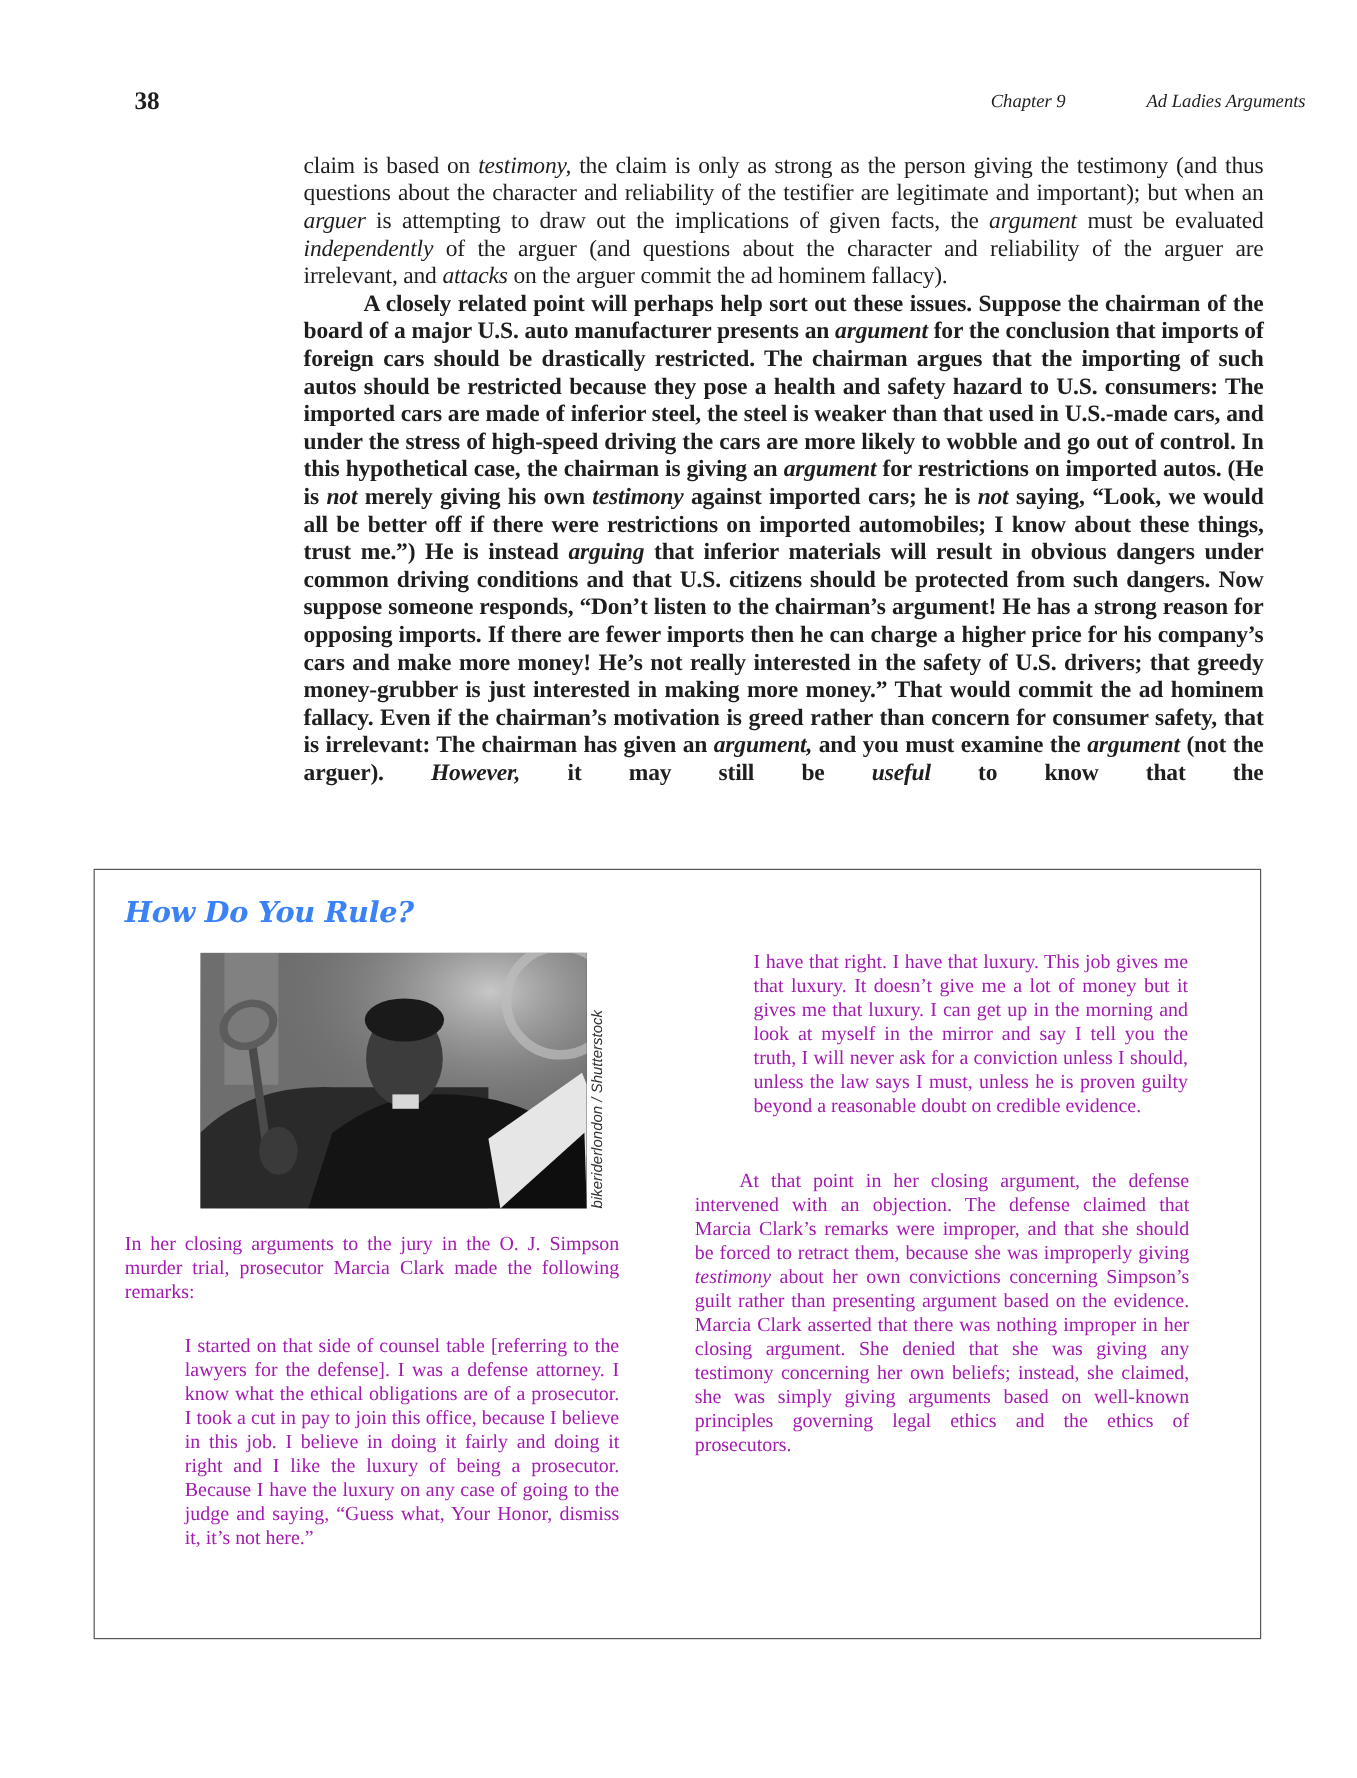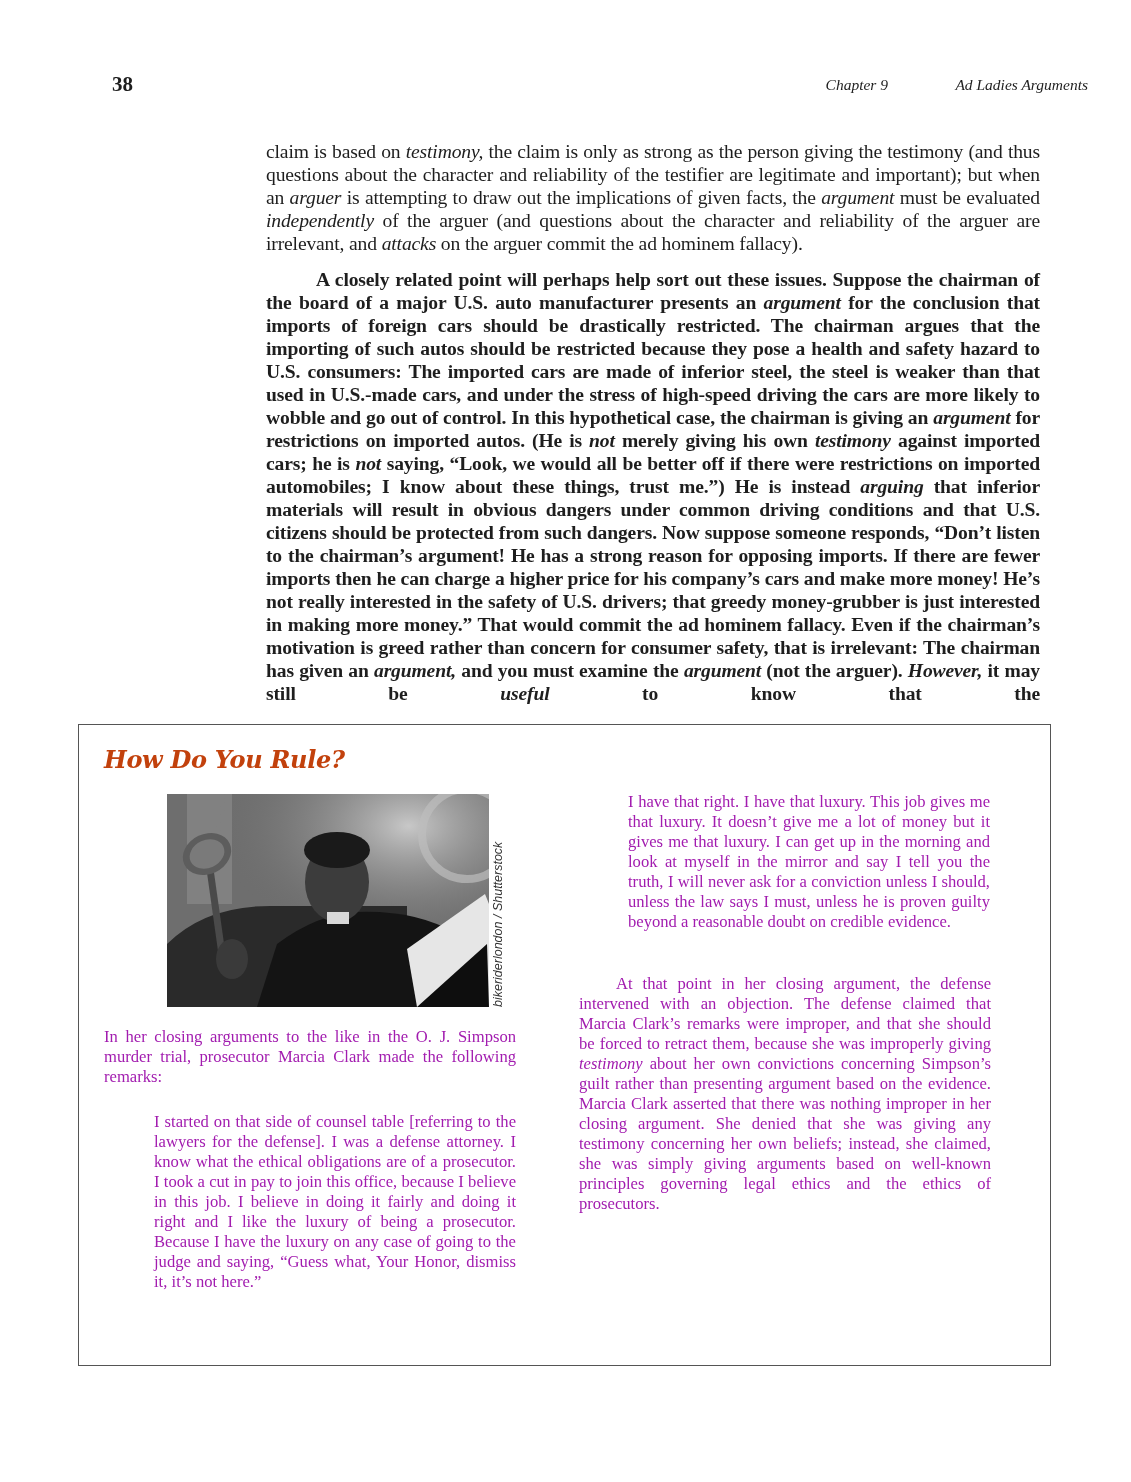--- a/index.html
+++ b/index.html
@@ -11,32 +11,32 @@
   .running-head { position: absolute; top: 72px; left: 64px; width: 976px; height: 26px; margin-left: 48px; }
   .page-number { position: absolute; left: 0; top: 0; font-weight: bold; font-size: 21px; }
   .chapter-label { position: absolute; right: 200px; top: 4px; font-style: italic; font-size: 15.5px; }
   .chapter-title { position: absolute; right: 0; top: 4px; font-style: italic; font-size: 15.5px; }
 
   .main-text {
     position: absolute; left: 253px; top: 127px; width: 800px;
     font-size: 19.6px; line-height: 23px; text-align: justify;
     letter-spacing: -0.15px;
   }
-  .main-text p { margin: 13px; }
+  .main-text p { margin: 0; }
   .main-text p.indent { text-indent: 50px; }
   .main-text .trunc-last { text-align-last: justify; font-weight: bold; }
 
   .box {
     position: absolute; left: 78px; top: 724px; width: 973px; height: 642px;
     border: 1.5px solid #555; box-sizing: border-box;
   }
   .box-title {
     position: absolute; left: 25px; top: 20px;
     font-family: "DejaVu Serif", serif; font-weight: bold; font-style: italic;
-    font-size: 24px; color: #c2410c; letter-spacing: -0.3px; text-align: center;
+    font-size: 24px; color: #3b82f6; letter-spacing: -0.3px; text-align: center;
   }
   .photo {
     position: absolute; left: 88px; top: 69px; width: 322px; height: 213px;
     background: linear-gradient(160deg, #8a8a8a 0%, #5a5a5a 30%, #3a3a3a 60%, #1e1e1e 100%);
     overflow: hidden;
   }
   .photo svg { width: 100%; height: 100%; display: block; }
   .photo-credit {
     position: absolute; left: 412px; top: 282px;
     transform-origin: 0 0; transform: rotate(-90deg);
@@ -98,21 +98,21 @@
 
       <ellipse cx="65" cy="165" rx="16" ry="20" fill="#3a3a3a"></ellipse>
 
       <path d="M240 155 L318 100 L322 110 L322 213 L250 213 Z" fill="#e6e6e6"></path>
       <path d="M250 213 L320 150 L322 213 Z" fill="#0e0e0e"></path>
     </svg>
   </div>
   <div class="photo-credit">bikeriderlondon / Shutterstock</div>
 
   <div class="col col-left-intro">
-    <p>In her closing arguments to the like in the O. J. Simpson murder trial, prosecutor Marcia Clark made the following remarks:</p>
+    <p>In her closing arguments to the jury in the O. J. Simpson murder trial, prosecutor Marcia Clark made the following remarks:</p>
   </div>
 
   <div class="col col-left-quote">
     <p>I started on that side of counsel table [referring to the lawyers for the defense]. I was a defense attorney. I know what the ethical obligations are of a prosecutor. I took a cut in pay to join this office, because I believe in this job. I believe in doing it fairly and doing it right and I like the luxury of being a prosecutor. Because I have the luxury on any case of going to the judge and saying, “Guess what, Your Honor, dismiss it, it’s not here.”</p>
   </div>
 
   <div class="col col-right-quote">
     <p>I have that right. I have that luxury. This job gives me that luxury. It doesn’t give me a lot of money but it gives me that luxury. I can get up in the morning and look at myself in the mirror and say I tell you the truth, I will never ask for a conviction unless I should, unless the law says I must, unless he is proven guilty beyond a reasonable doubt on credible evidence.</p>
   </div>
 

